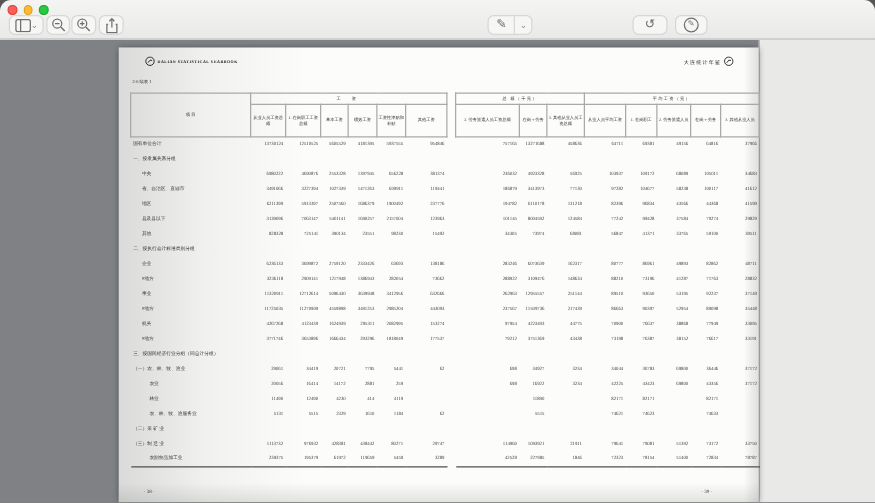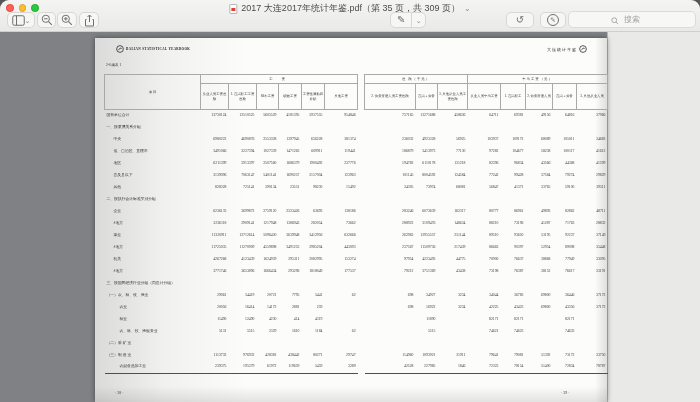--- a/index.html
+++ b/index.html
@@ -94,25 +94,20 @@
 
 <div class="window">
 
   <div class="titlebar">
     <div class="lights">
       <span class="light red"></span>
       <span class="light yellow"></span>
       <span class="light green"></span>
     </div>
 
-    <div class="titlegroup">
-      <span class="pdficon"></span>
-      <span class="titletext">2017 大连2017年统计年鉴.pdf（第 35 页，共 309 页）</span>
-      <span class="titlechev">⌄</span>
-    </div>
 
     <div class="tbtn" style="left:7px; width:28px;">
       <svg width="13" height="11" viewBox="0 0 13 11">
         <rect x="0.75" y="0.75" width="11.5" height="9.5" rx="1.5" fill="none" stroke="#6f6f6f" stroke-width="1"></rect>
         <line x1="4.5" y1="0.75" x2="4.5" y2="10.25" stroke="#6f6f6f" stroke-width="1"></line>
       </svg>
       <span class="chev-small">⌄</span>
     </div>
 
     <div class="tbtn" style="left:37px; width:19px;">
@@ -149,27 +144,20 @@
     <div class="tbtn" style="left:506px; width:28px;">
       <span class="glyph">↺</span>
     </div>
 
     <div class="tbtn" style="left:540px; width:26px;">
       <span style="width:12px; height:12px; border:1px solid #6f6f6f; border-radius:50%; display:flex; align-items:center; justify-content:center;">
         <span style="font-size:6.5px; color:#6f6f6f; line-height:6px;">✎</span>
       </span>
     </div>
 
-    <div class="searchfield">
-      <svg class="mag" width="8" height="8" viewBox="0 0 8 8">
-        <circle cx="3.2" cy="3.2" r="2.4" fill="none" stroke="#a3a3a3" stroke-width="0.9"></circle>
-        <line x1="5" y1="5" x2="7.2" y2="7.2" stroke="#a3a3a3" stroke-width="0.9"></line>
-      </svg>
-      <input type="text" placeholder="搜索" style="">
-    </div>
   </div>
 
   <div class="content">
     <div class="rightpane"></div>
 
     <div class="page">
 
       <div class="brand-left">
         <svg width="8" height="8" viewBox="0 0 10 10">
           <circle cx="5" cy="5" r="4.2" fill="none" stroke="#1a1a1a" stroke-width="0.9"></circle>

